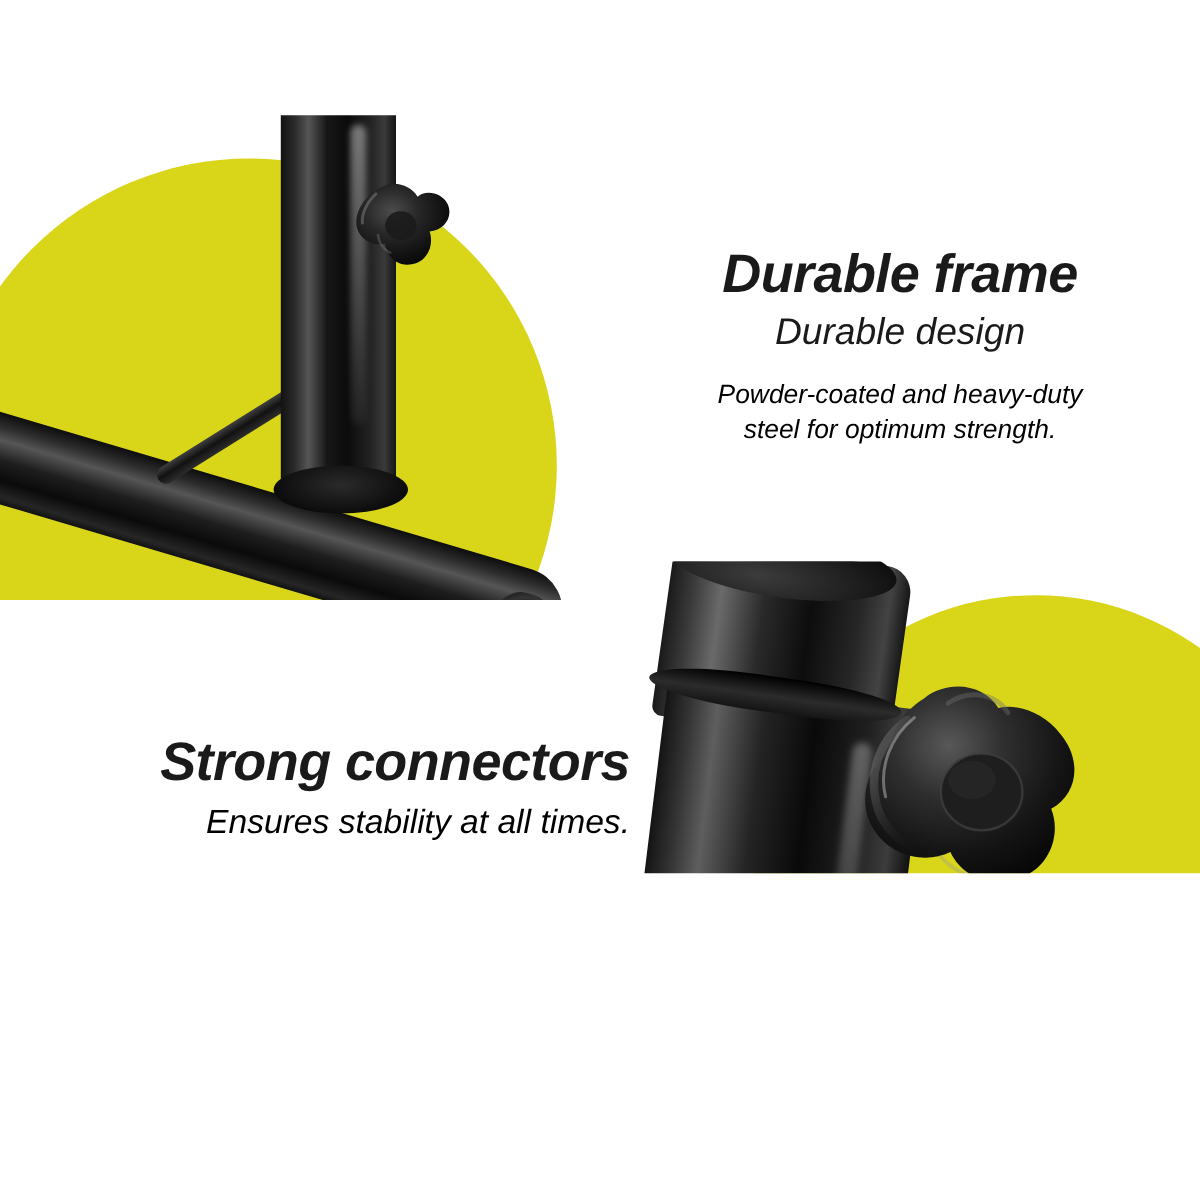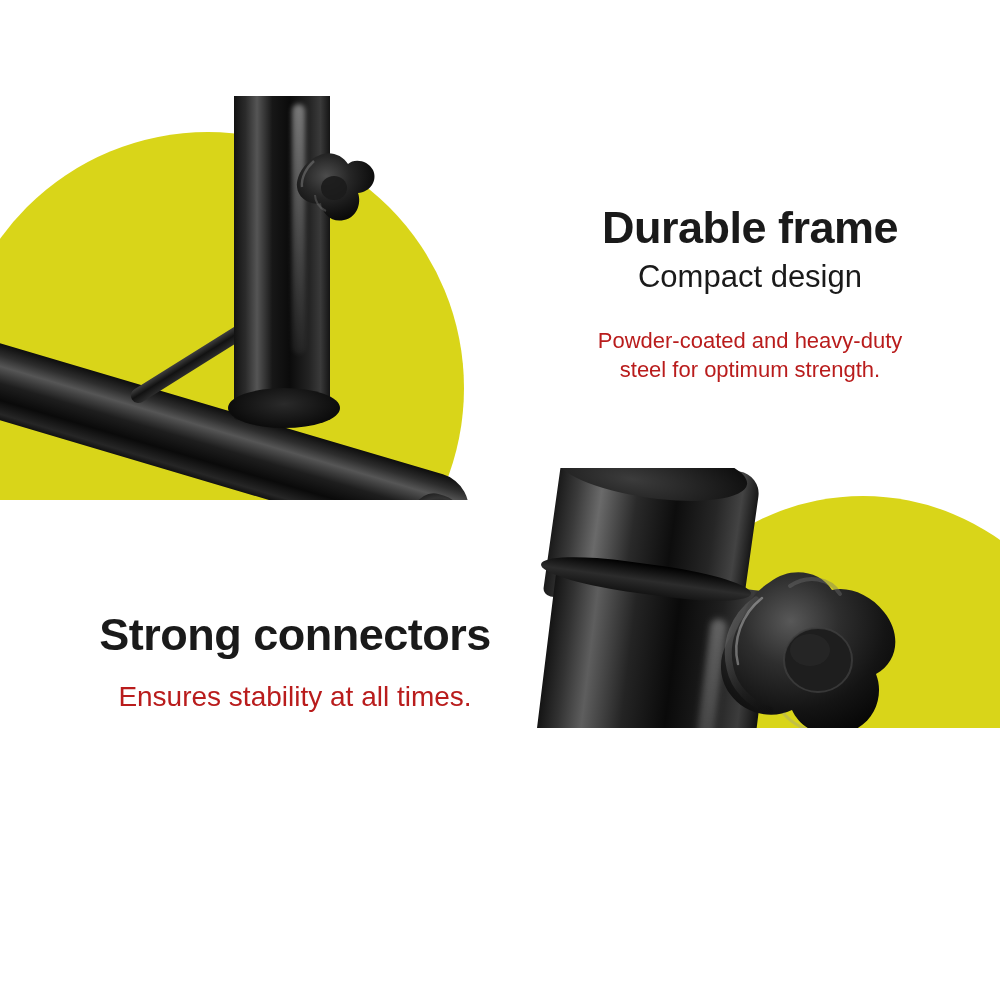--- a/index.html
+++ b/index.html
@@ -11,20 +11,21 @@
   body {
     font-family: "Liberation Sans", sans-serif;
     -webkit-font-smoothing: antialiased;
   }
   #stage {
     position: relative;
     width: 1000px;
     height: 728px;
     background: #ffffff;
     overflow: hidden;
+    font-style: italic;
   }
 
   
   .panel {
     position: absolute;
     overflow: hidden;
   }
 
   
   .text-block {
@@ -38,44 +39,44 @@
     letter-spacing: -0.5px;
     line-height: 1.03;
     margin: 0;
   }
   .feature-subtitle {
     color: #1a1a1a;
     line-height: 1.12;
     margin: 0;
   }
   .feature-desc {
-    color: #b91c1c;
+    color: #000000;
     line-height: 1.32;
-    margin: 12px;
+    margin: 0;
     font-weight: 400;
   }
 
   
   #block-durable-frame {
     left: 520px;
     top: 205px;
     width: 460px;
     align-items: center;
     text-align: center;
   }
   #block-durable-frame .feature-title   { font-size: 45px; margin-bottom: 9px; }
   #block-durable-frame .feature-subtitle{ font-size: 31px; font-weight: 500; margin-bottom: 19px; }
   #block-durable-frame .feature-desc    { font-size: 22px; }
 
   
   #block-strong-connectors {
     left: 65px;
     top: 612px;
     width: 460px;
-    align-items: center;
+    align-items: flex-end;
     text-align: left;
   }
   #block-strong-connectors .feature-title    { font-size: 45px; margin-bottom: 9px; }
   #block-strong-connectors .feature-subtitle { font-size: 31px; font-weight: 500; margin-bottom: 19px; }
   #block-strong-connectors .feature-desc     { font-size: 28px; }
 
   
   #panel-frame-photo {
     left: 0px;
     top: 96px;
@@ -325,21 +326,21 @@
                  C8 26, 19 12, 30 8 Z" fill="url(#knobGradSmall)"></path>
         <ellipse cx="46" cy="40" rx="13" ry="12" fill="#1b1b1b" opacity="0.9"></ellipse>
         <path d="M26 13 C18 20, 13 30, 14 39" fill="none" stroke="#7a7a7a" stroke-width="2.4" opacity="0.55"></path>
         <path d="M38 63 C31 60, 27 53, 27 47" fill="none" stroke="#6e6e6e" stroke-width="2" opacity="0.45"></path>
       </svg>
     </div>
   </div>
 
   <div class="text-block" id="block-durable-frame">
     <h2 class="feature-title">Durable frame</h2>
-    <h3 class="feature-subtitle">Compact design</h3>
+    <h3 class="feature-subtitle">Durable design</h3>
     <p class="feature-desc">Powder-coated and heavy-duty<br>steel for optimum strength.</p>
   </div>
 
   <div class="text-block" id="block-strong-connectors">
     <h2 class="feature-title">Strong connectors</h2>
     <p class="feature-desc">Ensures stability at all times.</p>
   </div>
 
   <div class="panel" id="panel-knob-photo">
 

